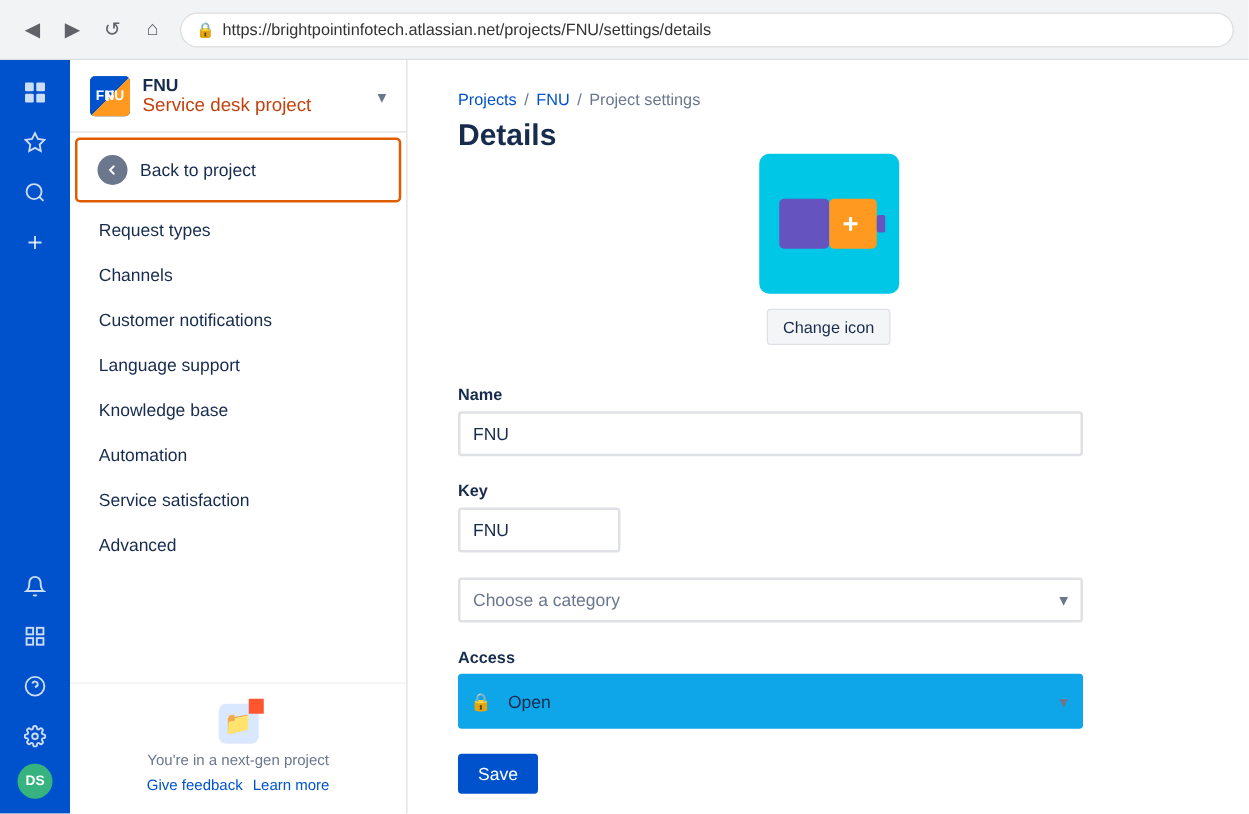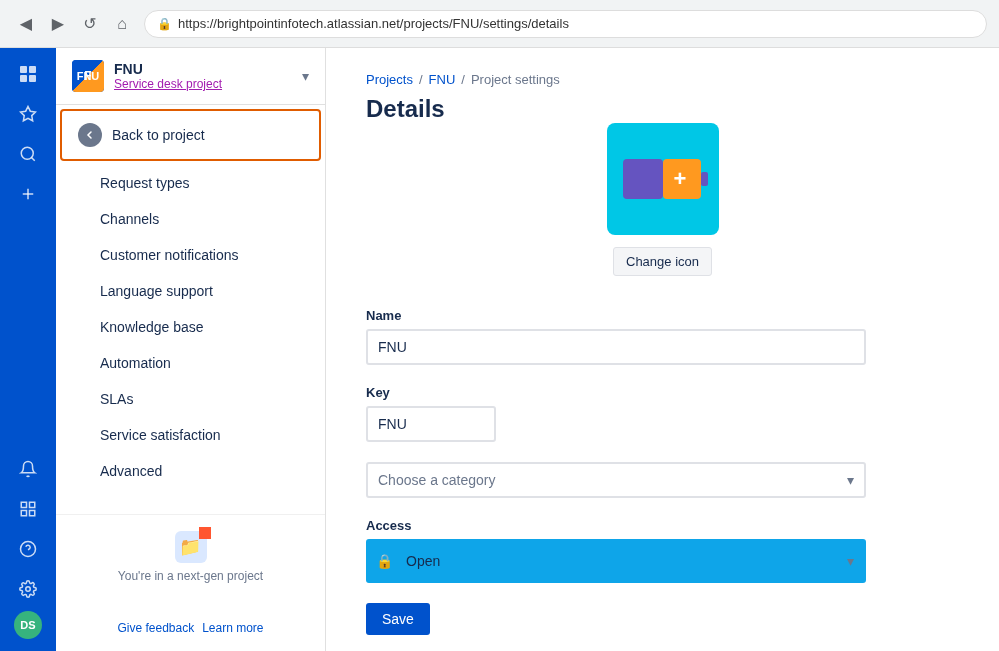--- a/index.html
+++ b/index.html
@@ -20,33 +20,33 @@
     .rail-icon { width: 36px; height: 36px; border-radius: 4px; display: flex; align-items: center; justify-content: center; color: rgba(255,255,255,0.8); font-size: 16px; cursor: pointer; }
     .rail-spacer { flex: 1; }
     .rail-avatar { width: 28px; height: 28px; border-radius: 50%; background: #36b37e; display: flex; align-items: center; justify-content: center; color: #fff; font-size: 11px; font-weight: bold; cursor: pointer; margin-bottom: 4px; }
 
     
     .sidebar { width: 270px; background: #fff; border-right: 1px solid #e0e0e0; display: flex; flex-direction: column; flex-shrink: 0; overflow-y: auto; }
     .sidebar-header { padding: 12px 16px; border-bottom: 1px solid #e0e0e0; display: flex; align-items: center; justify-content: space-between; }
     .project-info { display: flex; align-items: center; gap: 10px; }
     .project-avatar { width: 32px; height: 32px; background: #0052cc; border-radius: 4px; display: flex; align-items: center; justify-content: center; color: #fff; font-size: 14px; font-weight: bold; position: relative; }
     .project-name { font-weight: 600; font-size: 14px; color: #172b4d; }
-    .project-type { font-size: 12px; color: #a21caf; text-decoration: underline; }
+    .project-type { font-size: 15px; color: #c2410c; }
     .chevron-btn { background: none; border: none; cursor: pointer; color: #6b778c; font-size: 14px; }
 
     .back-to-project { display: flex; align-items: center; gap: 10px; padding: 12px 16px; cursor: pointer; border: 2px solid #e05c00; background: #fff; margin: 4px; border-radius: 4px; }
     .back-icon { width: 24px; height: 24px; background: #6b778c; border-radius: 50%; display: flex; align-items: center; justify-content: center; color: #fff; font-size: 12px; }
     .back-label { font-size: 14px; color: #172b4d; font-weight: 500; }
 
-    .sidebar-nav { flex: 1; padding-left: 21px; }
+    .sidebar-nav { flex: 1; }
     .nav-item { padding: 10px 20px; cursor: pointer; color: #172b4d; font-size: 14px; border-left: 3px solid transparent; }
 
     .sidebar-footer { padding: 16px; border-top: 1px solid #f0f0f0; display: flex; flex-direction: column; align-items: center; gap: 6px; }
     .footer-text { font-size: 12px; color: #6b778c; text-align: center; }
-    .footer-links { display: flex; gap: 8px; font-size: 12px; margin-top: 32px; }
+    .footer-links { display: flex; gap: 8px; font-size: 12px; }
     .footer-link { color: #0052cc; cursor: pointer; text-decoration: none; }
 
     
     .main { flex: 1; overflow-y: auto; padding: 24px 40px; background: #fff; }
     .breadcrumb { font-size: 13px; color: #6b778c; margin-bottom: 8px; display: flex; gap: 6px; }
     .breadcrumb a { color: #0052cc; text-decoration: none; cursor: pointer; }
     .breadcrumb-sep { color: #6b778c; }
 
     .page-title { font-size: 24px; font-weight: 600; color: #172b4d; }
 
@@ -169,21 +169,20 @@
       <span class="back-label">Back to project</span>
     </div>
 
     <div class="sidebar-nav">
       <div class="nav-item">Request types</div>
       <div class="nav-item">Channels</div>
       <div class="nav-item">Customer notifications</div>
       <div class="nav-item">Language support</div>
       <div class="nav-item">Knowledge base</div>
       <div class="nav-item">Automation</div>
-      <div class="nav-item">SLAs</div>
       <div class="nav-item">Service satisfaction</div>
       <div class="nav-item">Advanced</div>
     </div>
 
     <div class="sidebar-footer">
       <div style="position:relative;">
         <div style="width:32px; height:32px; background:#dae8ff; border-radius:6px; display:flex; align-items:center; justify-content:center; font-size:18px;">📁</div>
         <div style="position:absolute; top:-4px; right:-4px; width:12px; height:12px; background:#ff5630; border-radius:50;"></div>
       </div>
       <div class="footer-text">You're in a next-gen project</div>

